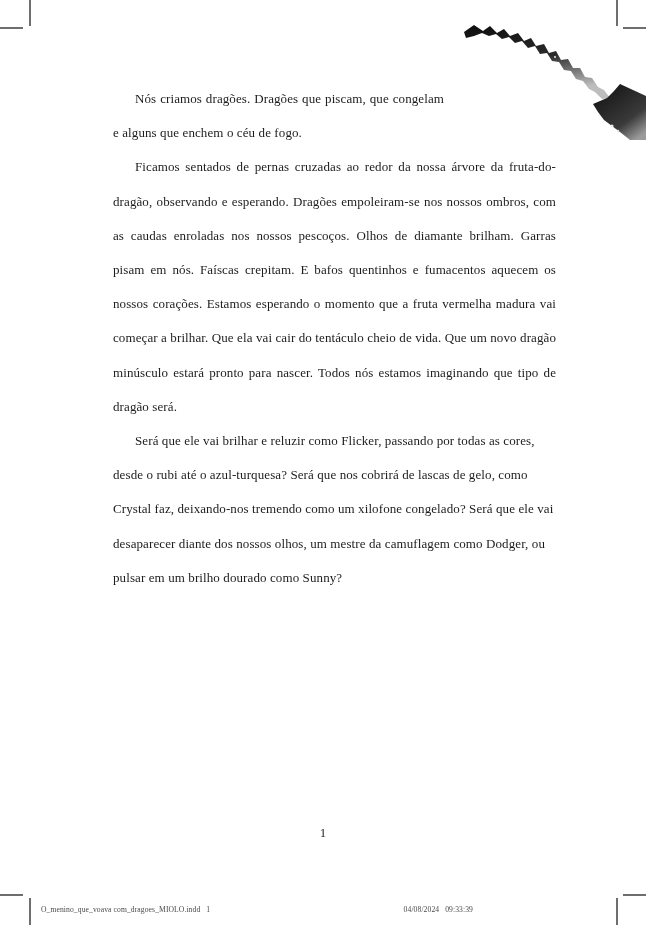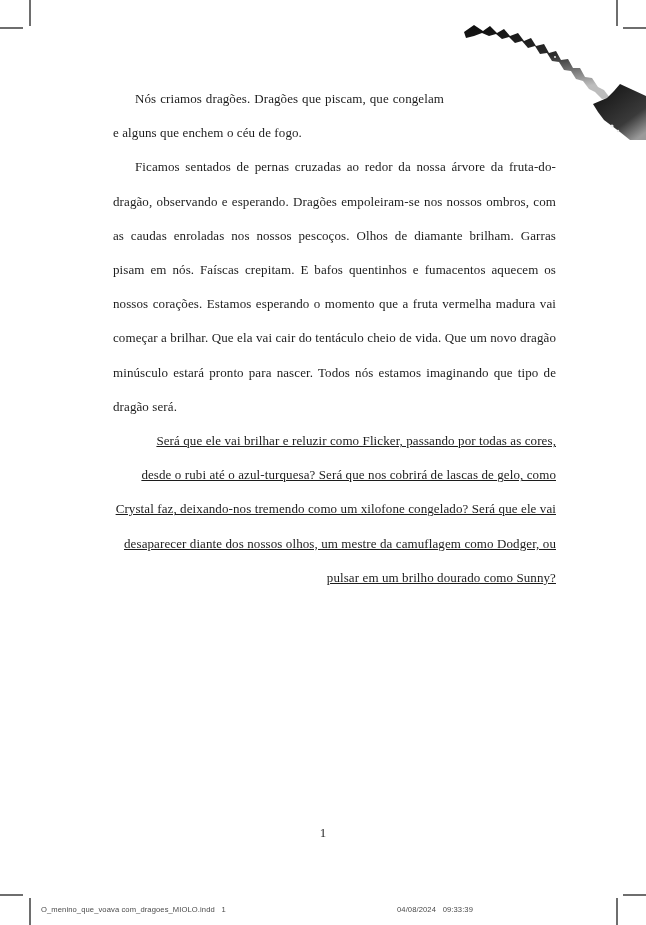--- a/index.html
+++ b/index.html
@@ -54,22 +54,21 @@
     margin: 0;
     text-align: justify;
     text-indent: 22px;
     font-size: 13px;
     line-height: 34.2px;
     color: #1c1c1c;
     letter-spacing: 0.1px;
     -webkit-font-smoothing: antialiased;
   }
   .para.last-of-block {
-    text-align: right;
-    text-decoration: underline;
+    text-align: left;
   }
 
   
   .shape-spacer {
     float: right;
     width: 112px;
     height: 34px;
     shape-outside: polygon(0 0, 100% 0, 100% 100%, 16% 100%);
   }
 
@@ -84,21 +83,21 @@
     color: #2a2a2a;
   }
 
   
   .print-footer {
     position: absolute;
     left: 0;
     top: 905px;
     width: 512px;
     height: 16px;
-    font-family: Liberation Sans, sans-serif;
+    font-family: Liberation Serif, serif;
     font-size: 7.6px;
     color: #4a4a4a;
     letter-spacing: 0.1px;
   }
   .print-footer .file {
     position: absolute;
     left: 41px;
     top: 0;
     white-space: pre;
   }

